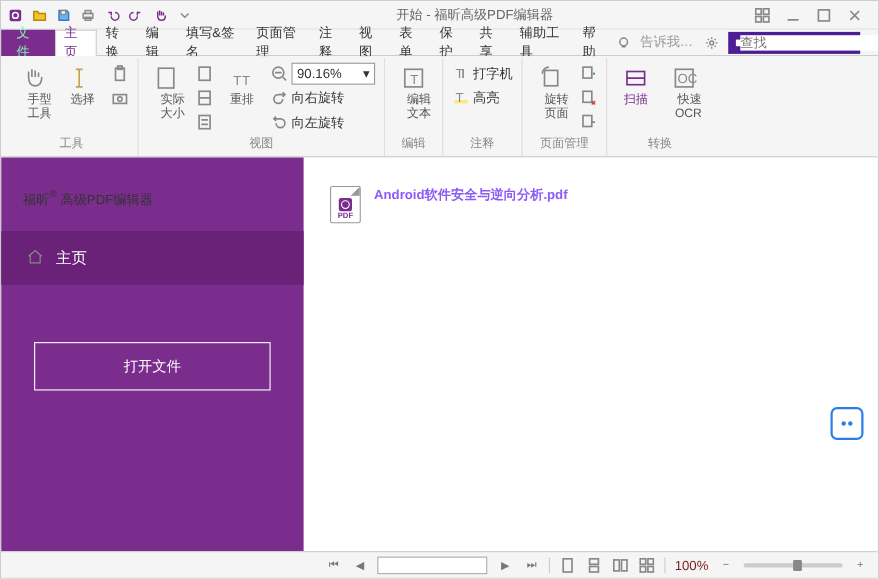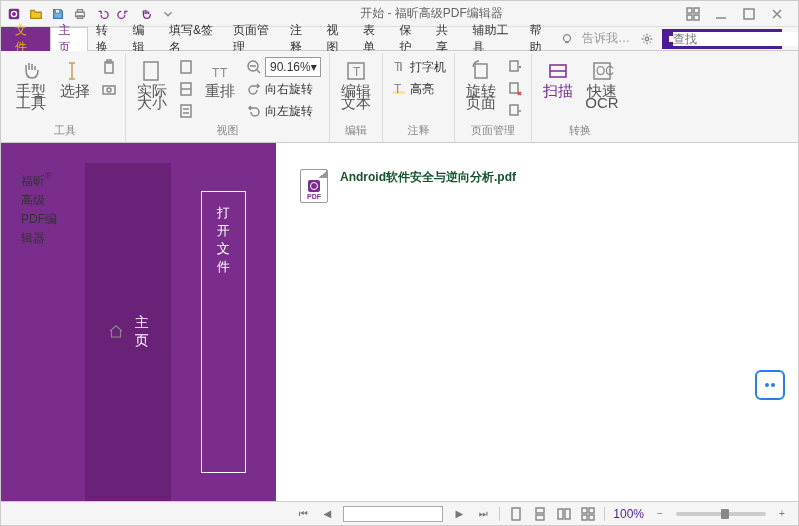--- a/index.html
+++ b/index.html
@@ -5,57 +5,57 @@
 *{box-sizing:border-box;margin:0;padding:0;font-family:"Microsoft YaHei",sans-serif;font-size:12px;color:#333}
 body{width:799px;height:526px;background:#fff;overflow:hidden;display:flex;flex-direction:column;border:1px solid #ccc}
 .titlebar{height:26px;background:#f5f5f5;display:flex;align-items:center;padding:0 4px;border-bottom:1px solid #ddd}
 .qat{display:flex;align-items:center;gap:4px}
 .qat-icon{width:18px;height:18px;display:flex;align-items:center;justify-content:center;cursor:pointer}
 .qat-icon svg{width:14px;height:14px}
 .title-center{flex:1;text-align:center;color:#666}
 .win-controls{display:flex;gap:14px;padding-right:10px}
 .win-btn{width:14px;height:14px;display:flex;align-items:center;justify-content:center;cursor:pointer;color:#888}
 .menubar{height:24px;display:flex;align-items:center;background:#f5f5f5;border-bottom:1px solid #ccc}
-.menu-file{background:#7b2d8e;color:#eab308;padding:4px 14px;height:24px;display:flex;align-items:center}
+.menu-file{background:#7b2d8e;color:#86efac;padding:4px 14px;height:24px;display:flex;align-items:center}
 .menu-item{padding:4px 8px;height:24px;display:flex;align-items:center;cursor:pointer}
 .menu-item.active{background:#fff;border:1px solid #ccc;border-bottom:none;color:#7b2d8e}
 .menu-spacer{flex:1}
 .menu-right{display:flex;align-items:center;gap:6px;padding-right:16px}
 .tellme{color:#999;width:50px}
 .search-box{border:7px solid #4c1d95;height:20px;width:120px;display:flex;align-items:center;padding:0 4px;background:#fff}
 .search-box input{border:none;outline:none;flex:1;font-size:12px}
 .ribbon{height:92px;background:#f5f5f5;border-bottom:1px solid #ccc;display:flex;padding:2px 4px 0}
 .rgroup{display:flex;flex-direction:column;align-items:center;padding:2px 6px;border-right:1px solid #ddd}
 .rgroup:last-child{border-right:none}
 .rgroup-body{flex:1;display:flex;align-items:flex-start;gap:4px;padding-top:2px}
 .rgroup-label{font-size:11px;color:#888;padding:2px 0}
 .rbtn-lg{display:flex;flex-direction:column;align-items:center;gap:2px;padding:2px 4px;cursor:pointer;width:40px}
 .rbtn-lg .ico{width:24px;height:24px;display:flex;align-items:center;justify-content:center}
-.rbtn-lg .lbl{font-size:15px;color:#555;text-align:center;line-height:12px}
+.rbtn-lg .lbl{font-size:11px;color:#555;text-align:right;line-height:12px}
 .rbtn-stack{display:flex;flex-direction:column;gap:2px}
 .rbtn-sm{display:flex;align-items:center;gap:3px;padding:1px 2px;cursor:pointer;font-size:11px;color:#555;height:20px}
 .rbtn-sm .ico{width:16px;height:16px;display:flex;align-items:center;justify-content:center}
-.zoom-input{border:1px solid #999;background:#fff;padding:1px 4px;font-size:11px;width:56px;height:20px;display:flex;align-items:center;justify-content:space-between}
+.zoom-input{border:1px solid #999;background:#fff;padding:1px 4px;font-size:11px;width:76px;height:20px;display:flex;align-items:center;justify-content:space-between}
 .content{flex:1;display:flex;overflow:hidden}
-.sidebar{width:275px;background:#7b2d8e;color:#fff;display:flex;flex-direction:row;padding-top:20px}
+.sidebar{width:275px;background:#7b2d8e;color:#fff;display:flex;flex-direction:column;padding-top:20px}
 .brand{padding:8px 20px 20px;font-size:15px}
 .brand sup{font-size:9px}
 .nav-item{display:flex;align-items:center;gap:10px;padding:14px 22px;background:#6a2279;cursor:pointer;font-size:14px}
-.open-btn{margin:28px 30px;border:1px solid #fff;padding:12px;text-align:center;cursor:pointer;font-size:13px}
+.open-btn{margin:52px 30px;border:1px solid #fff;padding:12px;text-align:center;cursor:pointer;font-size:13px}
 .main{flex:1;padding:18px 24px;overflow:auto}
 .section-title{font-size:17px;color:#555;margin-bottom:18px}
 .col-header{font-size:12px;color:#666;padding-left:42px;margin-bottom:14px}
 .file-item{display:flex;align-items:flex-start;gap:12px;padding:8px 0;cursor:pointer}
 .file-icon{width:28px;height:34px;border:1px solid #999;border-radius:2px;display:flex;flex-direction:column;align-items:center;justify-content:flex-end;padding-bottom:2px;position:relative}
 .file-icon::before{content:"";position:absolute;top:0;right:0;width:8px;height:8px;background:linear-gradient(135deg,transparent 50%,#999 50%)}
 .file-icon .app-badge{width:12px;height:12px;background:#7b2d8e;border-radius:2px;margin-bottom:1px;display:flex;align-items:center;justify-content:center}
 .file-icon .app-badge::after{content:"";width:6px;height:6px;border:1px solid #fff;border-radius:50%}
 .file-icon .pdf-tag{font-size:7px;color:#7b2d8e;font-weight:bold}
 .file-info{flex:1}
-.file-name{font-weight:bold;font-size:12px;color:#14532d;margin-bottom:2px}
+.file-name{font-weight:bold;font-size:12px;color:#8b5cf6;margin-bottom:2px}
 .file-path{font-size:11px;color:#888}
 .statusbar{height:24px;border-top:1px solid #ccc;background:#f5f5f5;display:flex;align-items:center;padding:0 8px;gap:8px}
 .sb-spacer{flex:1}
 .sb-btn{width:16px;height:16px;display:flex;align-items:center;justify-content:center;cursor:pointer;color:#777;font-size:10px}
 .sb-divider{width:1px;height:14px;background:#ccc}
 .page-box{border:1px solid #aaa;width:100px;height:16px;background:#fff}
 .zoom-slider{width:90px;height:4px;background:#ccc;position:relative;border-radius:2px}
 .zoom-slider::after{content:"";position:absolute;left:50%;top:-3px;width:8px;height:10px;background:#888;border-radius:1px}
 .float-bubble{position:absolute;right:14px;top:370px;width:30px;height:30px;border:2px solid #2b7de9;border-radius:6px;background:#fff;display:flex;align-items:center;justify-content:center;cursor:pointer}
 .float-bubble::before,.float-bubble::after{content:"";width:4px;height:4px;background:#2b7de9;border-radius:50%;margin:0 1px}
@@ -462,19 +462,19 @@
     </span>
   <span class="sb-btn">
       <svg width="14" height="14" viewBox="0 0 14 14">
         <rect x="1" y="1" width="5" height="5"></rect>
         <rect x="8" y="1" width="5" height="5"></rect>
         <rect x="1" y="8" width="5" height="5"></rect>
         <rect x="8" y="8" width="5" height="5"></rect>
       </svg>
     </span>
   <div class="sb-divider"></div>
-  <span style="color:#4c1d95">100%</span>
+  <span style="color:#7f1d1d">100%</span>
   <span class="sb-btn">−</span>
   <div class="zoom-slider"></div>
   <span class="sb-btn">+</span>
 </div>
 
 <div class="float-bubble"></div>
 
 </body></html>

